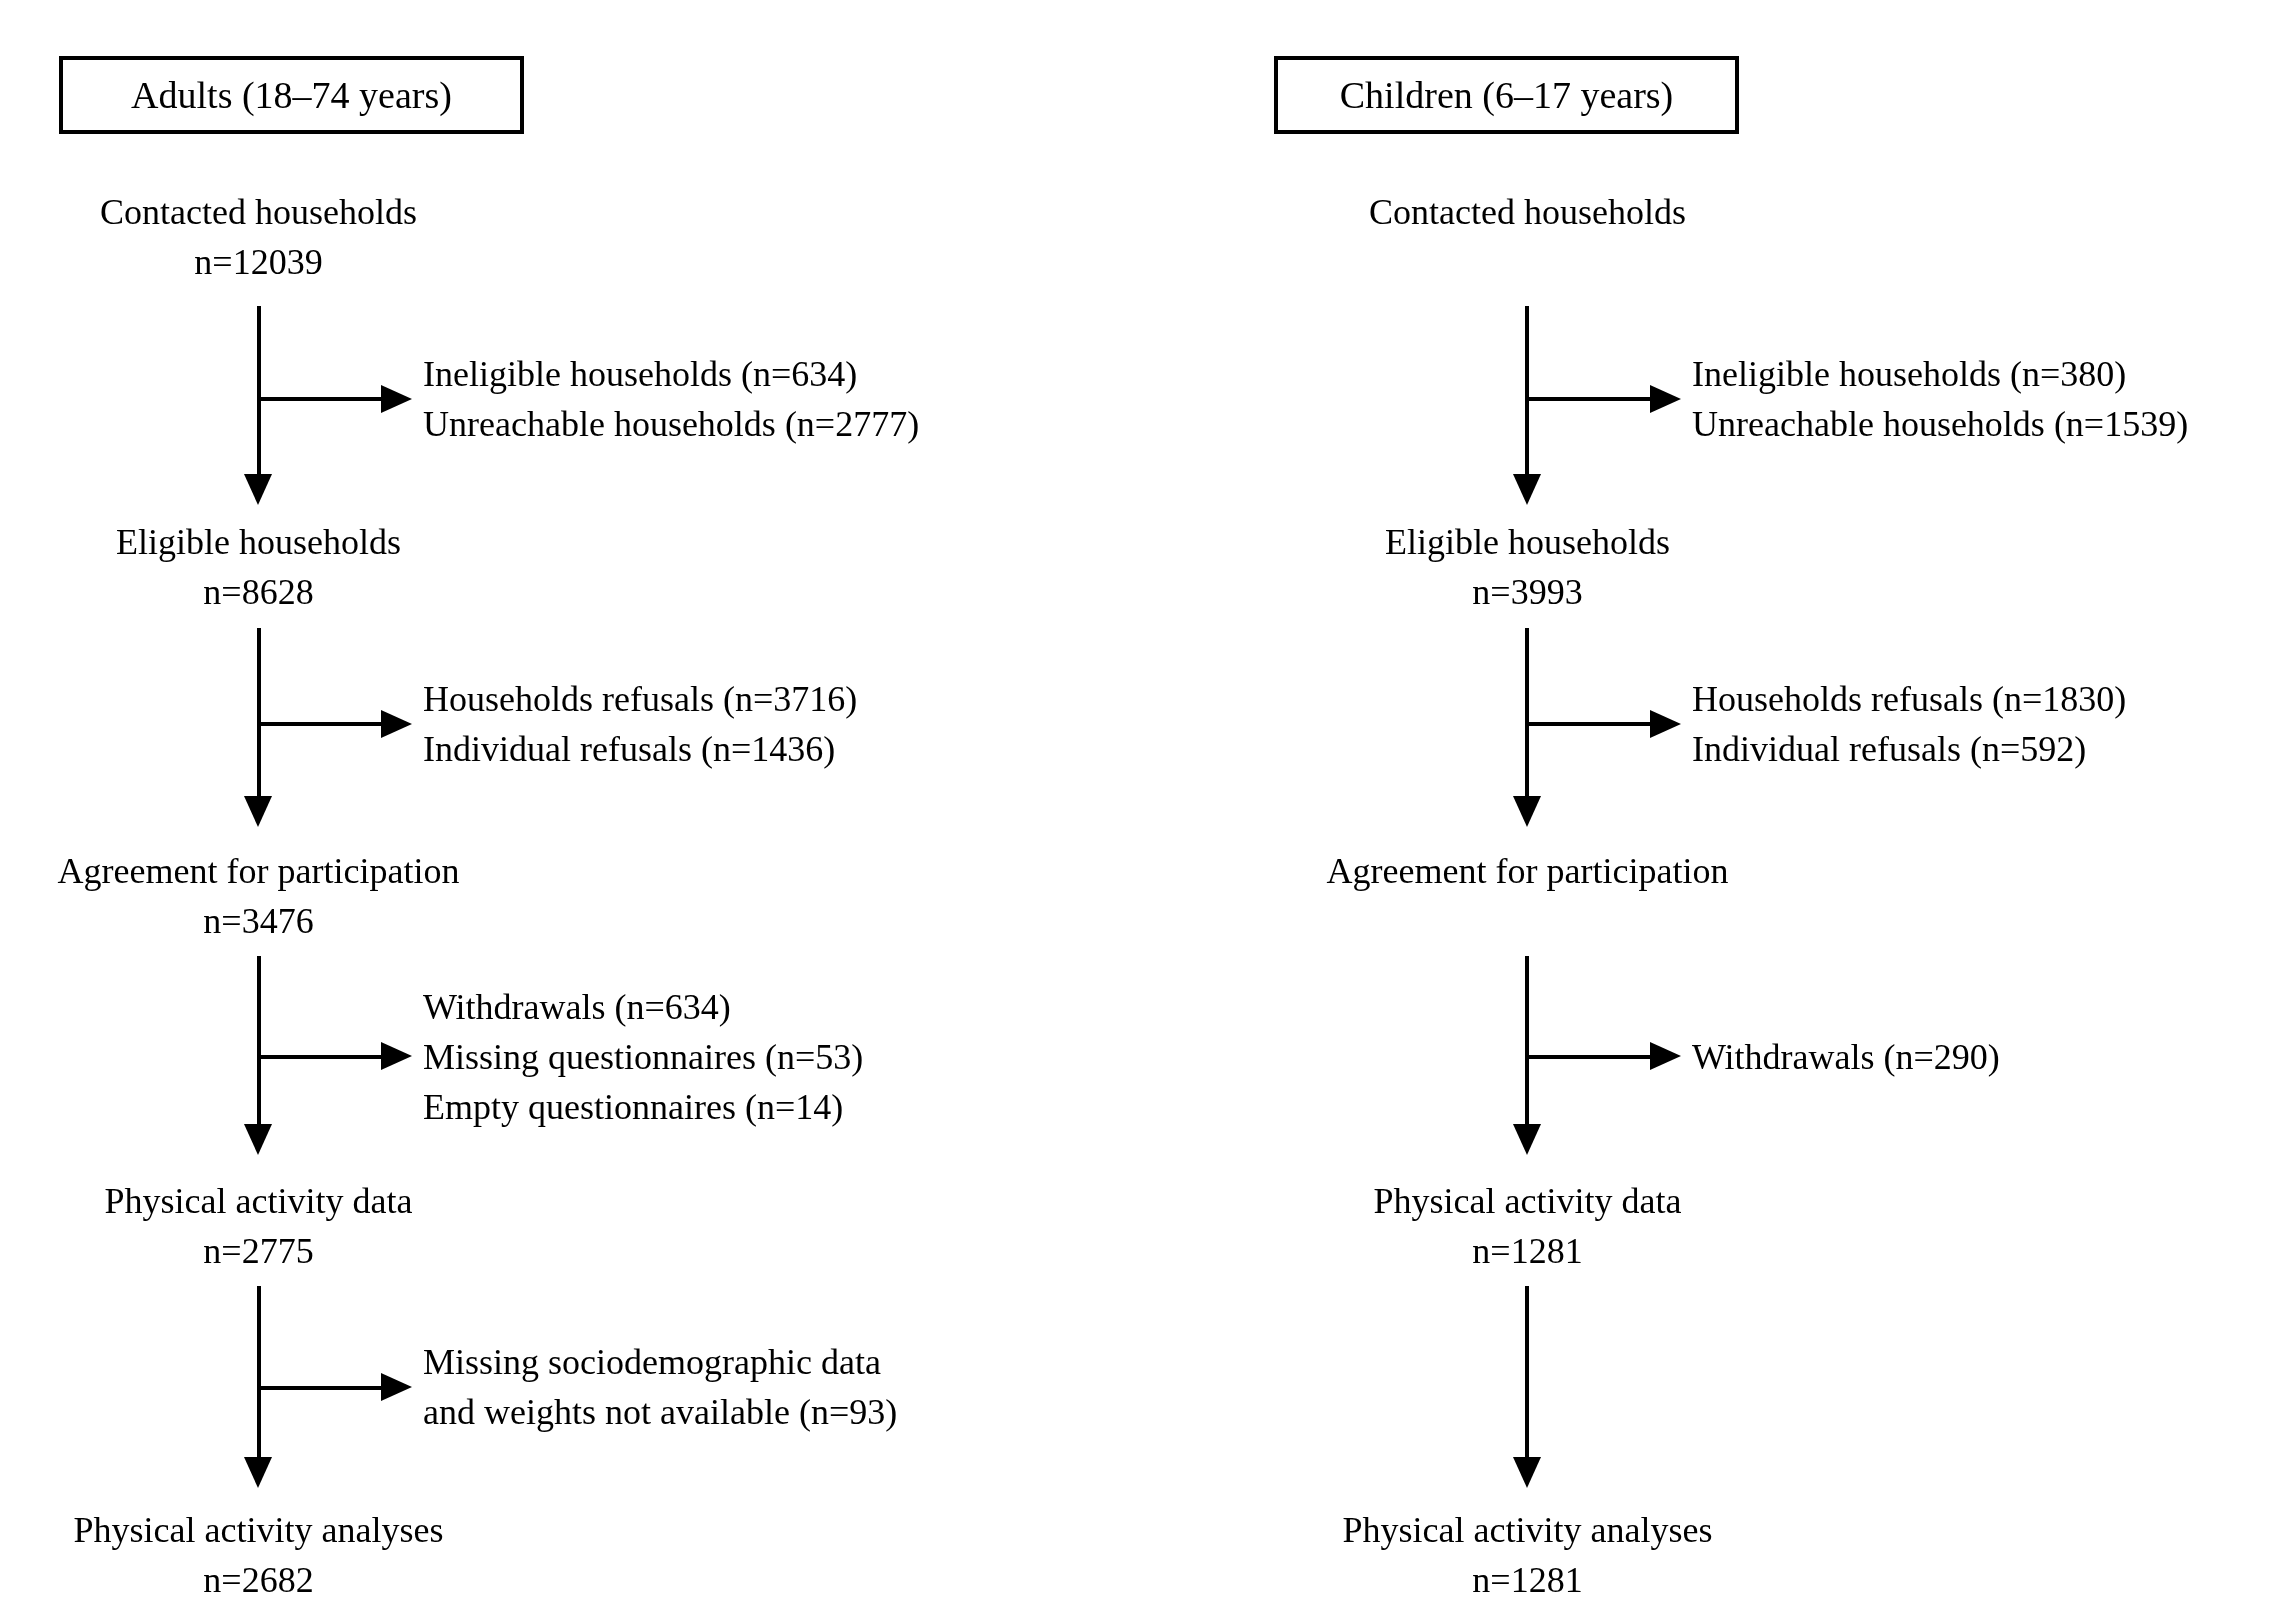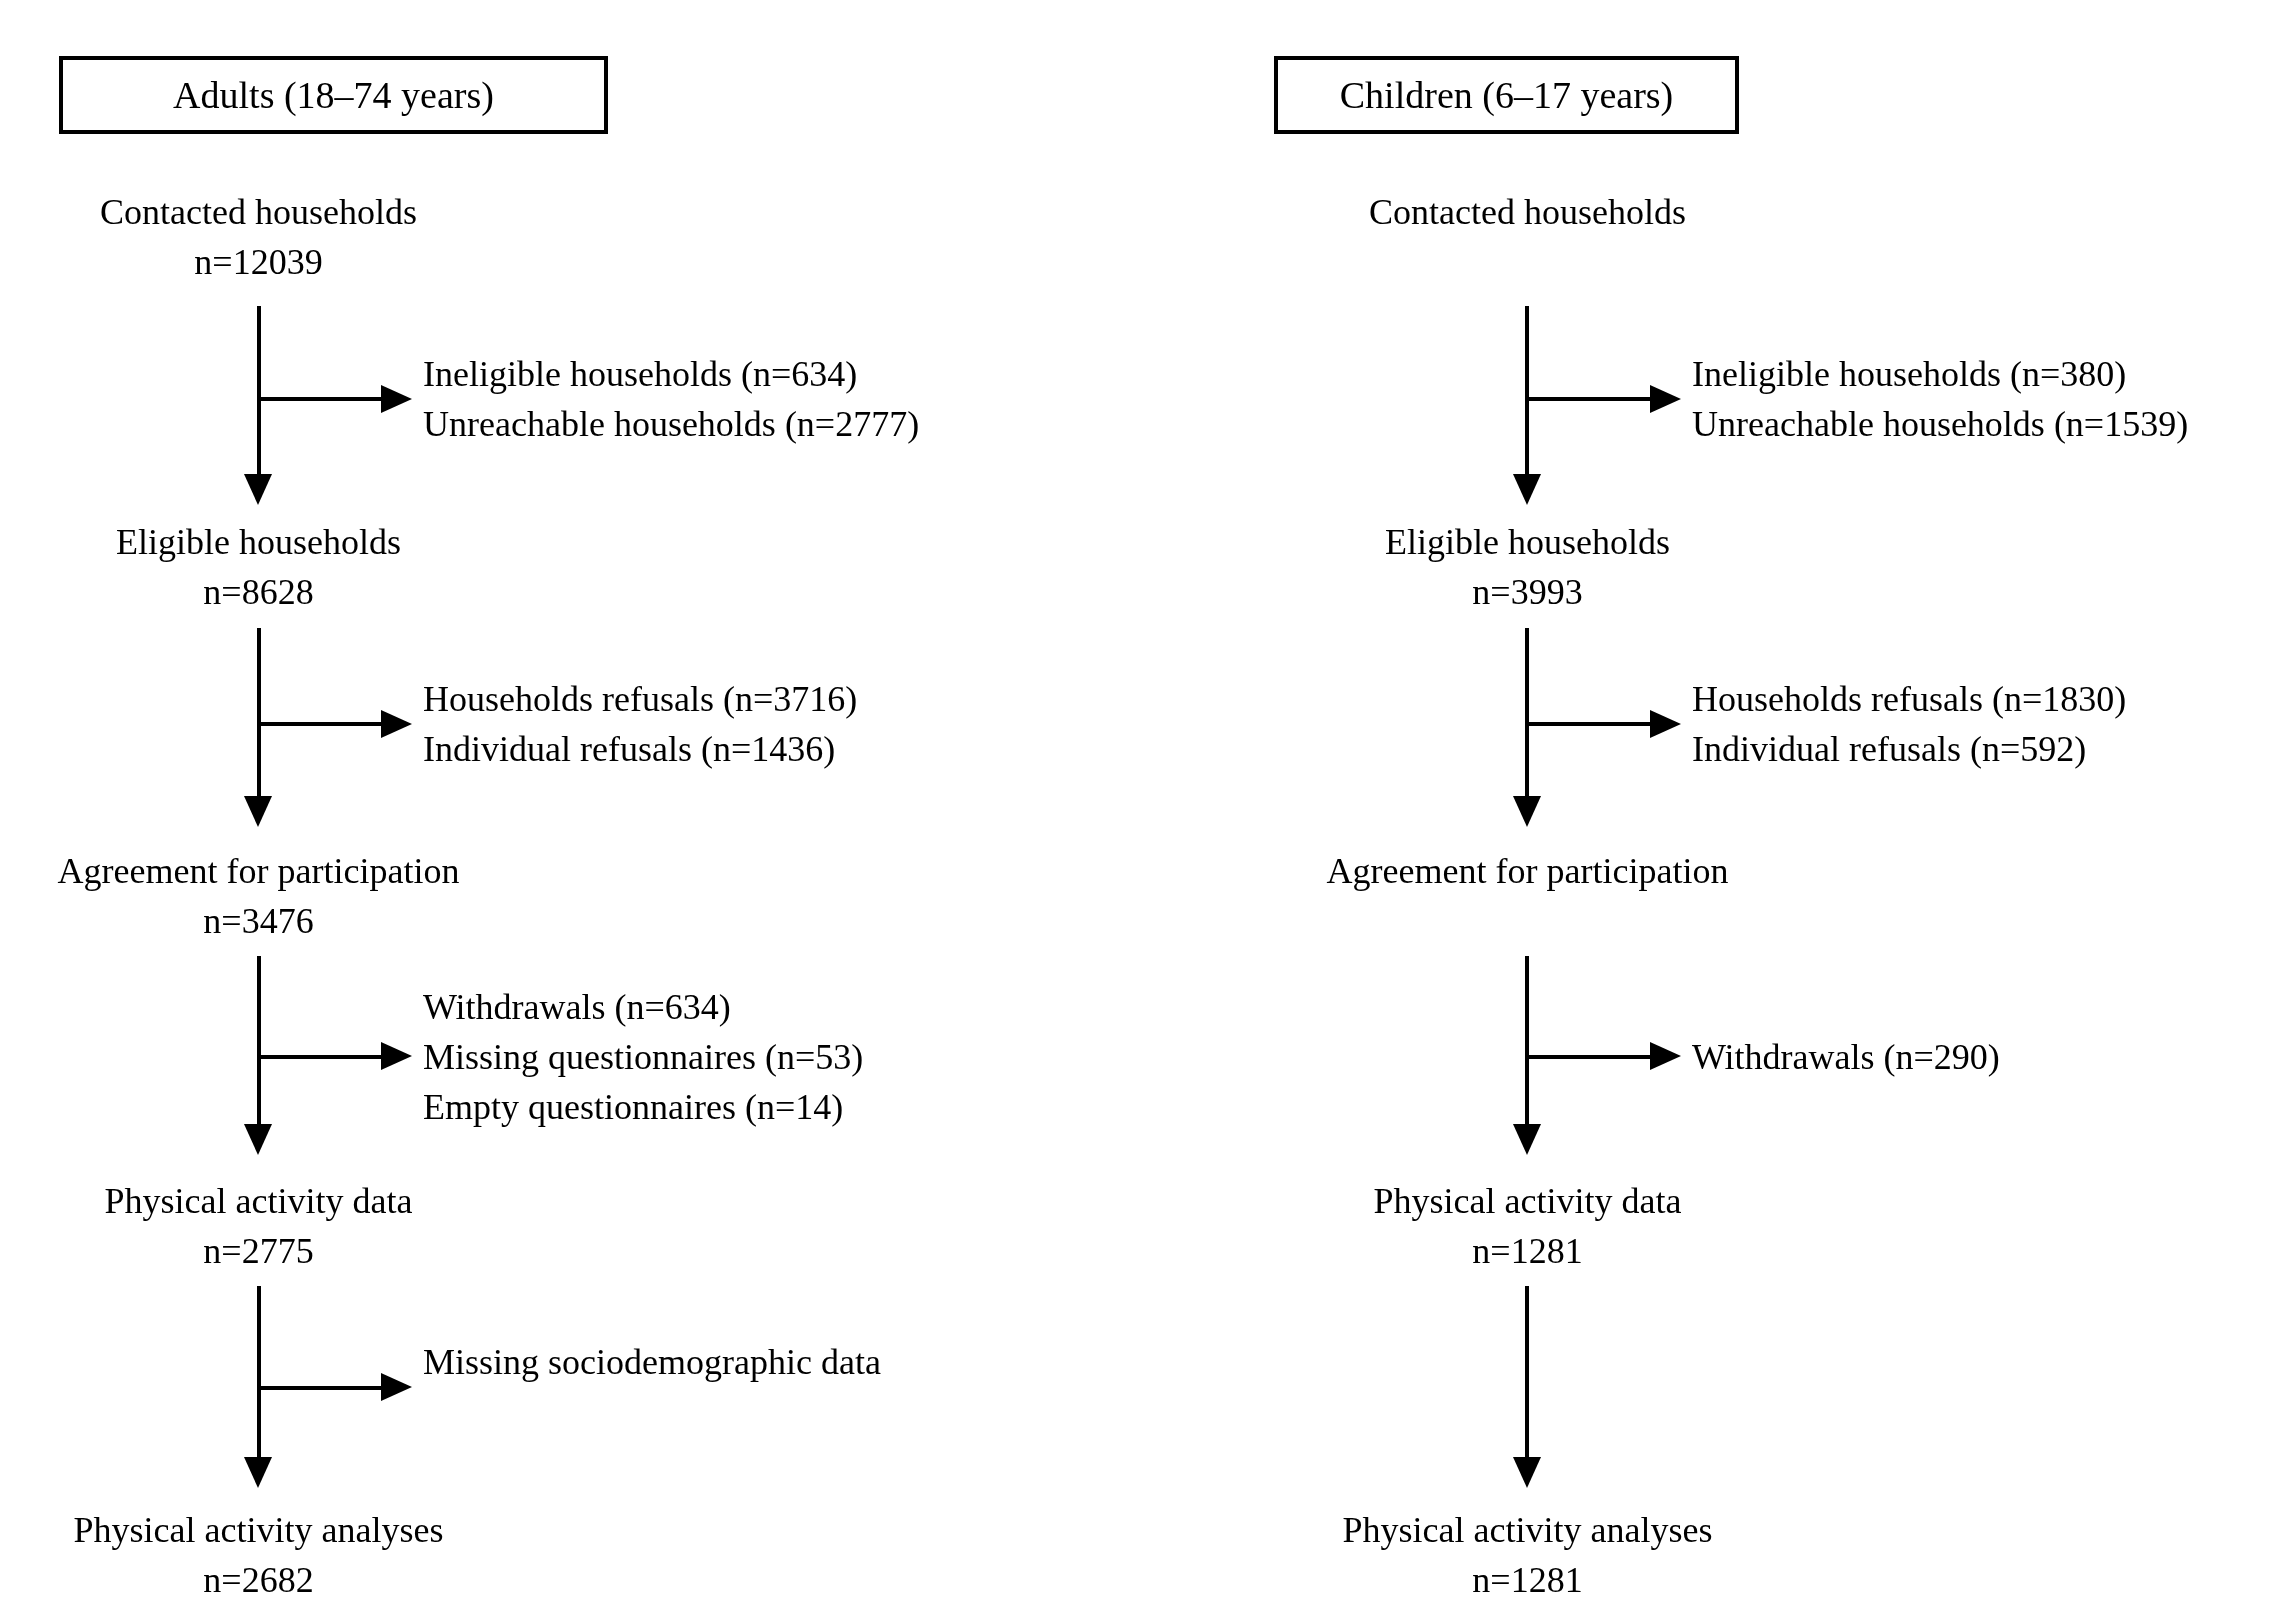--- a/index.html
+++ b/index.html
@@ -49,21 +49,21 @@
     border-top: 14.7px solid transparent;
     border-bottom: 14.7px solid transparent;
     border-left: 31px solid #000;
   }
 </style>
 </head>
 <body>
 
 <div class="canvas">
 
-  <div class="header-box" style="left:59px; top:56px; width:549px; height:78px;">
+  <div class="header-box" style="left:59px; top:56px; width:465px; height:78px;">
     <span>Adults (18–74 years)</span>
   </div>
 
   <div class="node" style="left:-28px; top:187px;">
     <div>Contacted households</div>
     <div>n=12039</div>
   </div>
 
   <div class="vline" style="left:257px; top:306px; height:169px;"></div>
   <div class="arrow-down" style="left:244px; top:474px;"></div>
@@ -107,20 +107,21 @@
     <div>Physical activity data</div>
     <div>n=2775</div>
   </div>
 
   <div class="vline" style="left:257px; top:1286px; height:172px;"></div>
   <div class="arrow-down" style="left:244px; top:1457px;"></div>
   <div class="hline" style="left:259px; top:1386px; width:122px;"></div>
   <div class="arrow-right" style="left:381px; top:1373px;"></div>
   <div class="branch-label" style="left:423px; top:1337px;">
     <div>Missing sociodemographic data</div>
+    <div>and weights not available (n=93)</div>
   </div>
 
   <div class="node" style="left:-28px; top:1505px;">
     <div>Physical activity analyses</div>
     <div>n=2682</div>
   </div>
 
   <div class="header-box" style="left:1274px; top:56px; width:465px; height:78px;">
     <span>Children (6–17 years)</span>
   </div>

